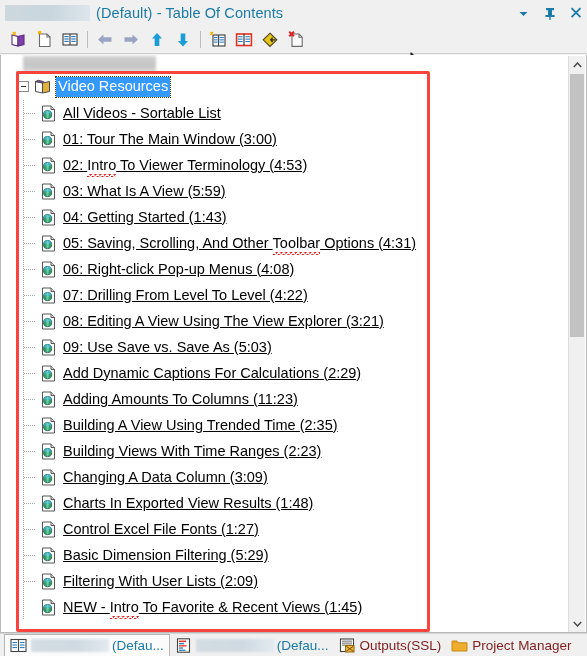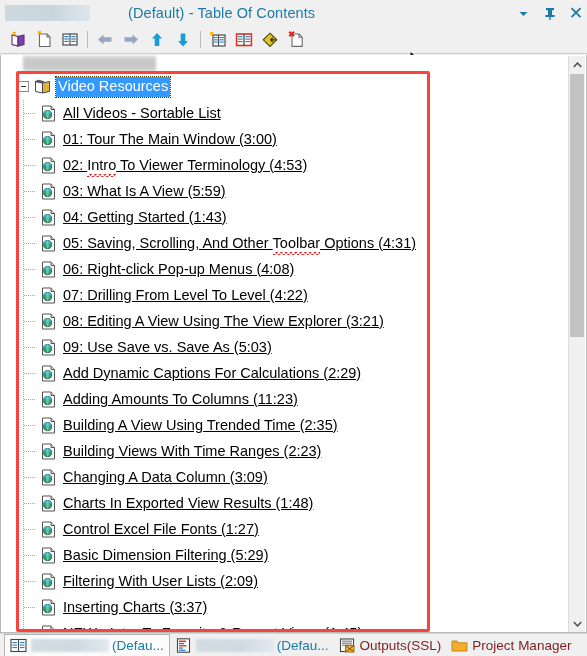--- a/index.html
+++ b/index.html
@@ -25,21 +25,20 @@
 
   
   .titlebar {
     position: absolute;
     left: 0; top: 0;
     width: 587px;
     height: 26px;
     background: #f0f0f0;
     display: flex;
     align-items: center;
-    gap: 32px;
   }
   .title-redact {
     width: 85px;
     height: 16px;
     margin-left: 5px;
     background: linear-gradient(90deg,#cdd8de 0%, #c9d6de 55%, #dde6ec 100%);
     filter: blur(0.6px);
     border-radius: 1px;
   }
   .title-text {
@@ -672,33 +671,20 @@
             <span class="dotline-h"></span>
             <span class="icon-page">
   <svg width="16" height="17" viewBox="0 0 16 17">
     <path d="M1.5 1 L10 1 L13.5 4.5 L13.5 16 L1.5 16 Z" fill="#ffffff" stroke="#555" stroke-width="1"></path>
     <path d="M10 1 L10 4.5 L13.5 4.5" fill="#dcdcdc" stroke="#555" stroke-width="1"></path>
     <circle cx="6.6" cy="9.6" r="4.1" fill="#2f9e6e" stroke="#1d5f43" stroke-width="0.8"></circle>
     <path d="M2.6 8.4 A4.1 4.1 0 0 1 10.6 8.4" fill="#3fb6d8" opacity="0.85"></path>
     <path d="M6.6 5.5 C4.9 7.4 4.9 11.8 6.6 13.7 C8.3 11.8 8.3 7.4 6.6 5.5 Z" fill="#9fe2c8" opacity="0.6"></path>
   </svg></span>
             <span class="row-label">Filtering With User Lists (2:09)</span>
-          </div>
-          <div class="row child">
-            <span class="dotline-v"></span>
-            <span class="dotline-h"></span>
-            <span class="icon-page">
-  <svg width="16" height="17" viewBox="0 0 16 17">
-    <path d="M1.5 1 L10 1 L13.5 4.5 L13.5 16 L1.5 16 Z" fill="#ffffff" stroke="#555" stroke-width="1"></path>
-    <path d="M10 1 L10 4.5 L13.5 4.5" fill="#dcdcdc" stroke="#555" stroke-width="1"></path>
-    <circle cx="6.6" cy="9.6" r="4.1" fill="#2f9e6e" stroke="#1d5f43" stroke-width="0.8"></circle>
-    <path d="M2.6 8.4 A4.1 4.1 0 0 1 10.6 8.4" fill="#3fb6d8" opacity="0.85"></path>
-    <path d="M6.6 5.5 C4.9 7.4 4.9 11.8 6.6 13.7 C8.3 11.8 8.3 7.4 6.6 5.5 Z" fill="#9fe2c8" opacity="0.6"></path>
-  </svg></span>
-            <span class="row-label">Inserting Charts (3:37)</span>
           </div>
           <div class="row child">
             <span class="dotline-v"></span>
             <span class="icon-page">
   <svg width="16" height="17" viewBox="0 0 16 17">
     <path d="M1.5 1 L10 1 L13.5 4.5 L13.5 16 L1.5 16 Z" fill="#ffffff" stroke="#555" stroke-width="1"></path>
     <path d="M10 1 L10 4.5 L13.5 4.5" fill="#dcdcdc" stroke="#555" stroke-width="1"></path>
     <circle cx="6.6" cy="9.6" r="4.1" fill="#2f9e6e" stroke="#1d5f43" stroke-width="0.8"></circle>
     <path d="M2.6 8.4 A4.1 4.1 0 0 1 10.6 8.4" fill="#3fb6d8" opacity="0.85"></path>
     <path d="M6.6 5.5 C4.9 7.4 4.9 11.8 6.6 13.7 C8.3 11.8 8.3 7.4 6.6 5.5 Z" fill="#9fe2c8" opacity="0.6"></path>

